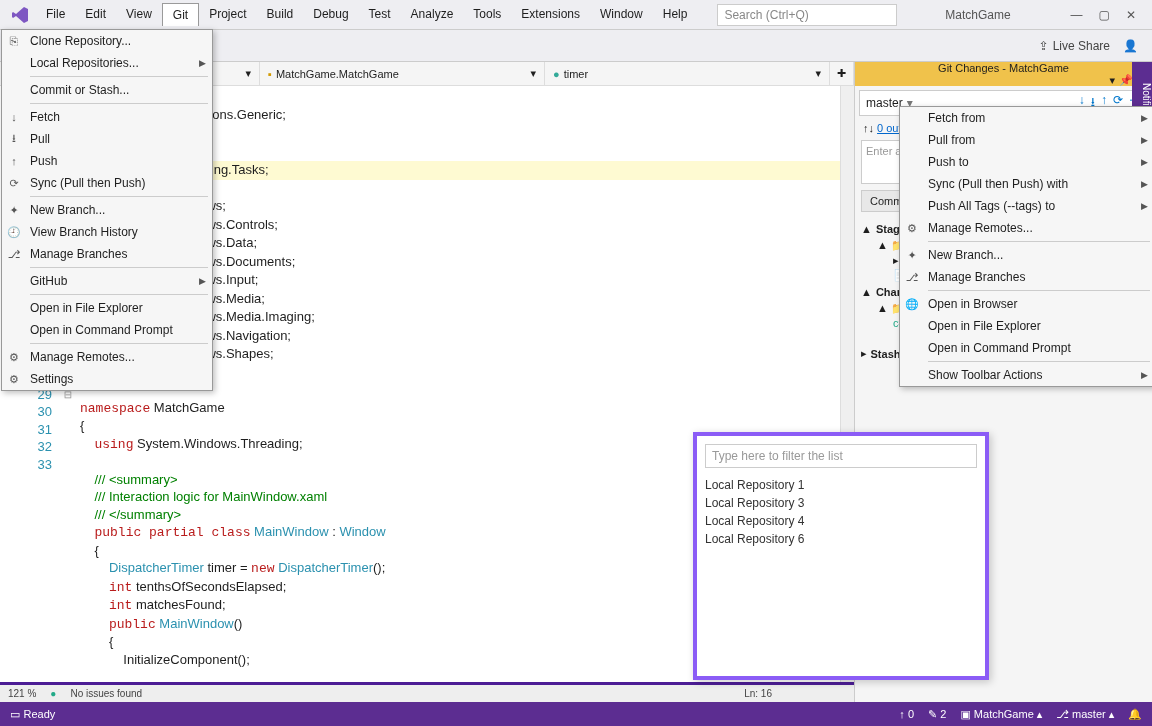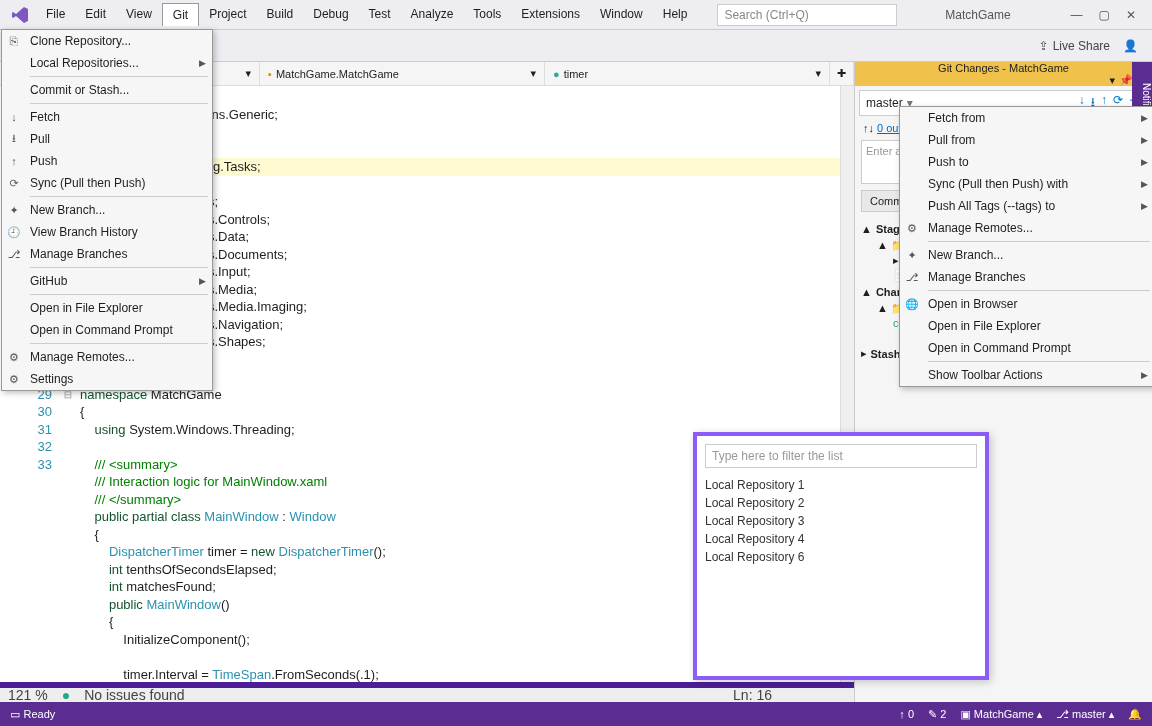--- a/index.html
+++ b/index.html
@@ -25,21 +25,21 @@
 .nav-bar { height:24px; background:#f5f5f5; border-bottom:1px solid #ddd; display:flex; align-items:center; font-size:11px; }
 .nav-seg { padding:0 8px; display:flex; align-items:center; gap:4px; border-right:1px solid #ddd; height:100%; }
 .nav-seg.first { flex:0 0 260px; }
 .nav-seg.mid { flex:1; }
 .editor-body { flex:1; display:flex; overflow:hidden; position:relative; background:#fff; }
 .gutter { width:60px; background:#fff; text-align:right; padding-right:8px; color:#2b91af; font-family:Consolas,monospace; font-size:13px; line-height:17.5px; padding-top:2px; }
 .gutter .ln { height:17.5px; }
 .fold-col { width:16px; background:#fff; font-family:Consolas,monospace; font-size:10px; color:#999; line-height:17.5px; padding-top:2px; }
 .fold-col div { height:17.5px; text-align:center; }
 .code { flex:1; font-family:Consolas,monospace; font-size:13px; line-height:17.5px; white-space:pre; padding-top:2px; padding-left:4px; }
-.kw { color:#14532d; }
+.kw { color:#b91c1c;font-family:Liberation Mono, monospace; }
 .type { color:#2b91af; }
 .com { color:#008000; }
 .hl-line { background:#fefad2; display:block; }
 
 
 .git-panel { width:298px; background:#f5f5f5; border-left:1px solid #ccc; display:flex; flex-direction:column; }
 .git-header { height:24px; background:#f0c24b; display:flex; align-items:center; padding:0 6px; font-size:11px;flex-direction:column; }
 .git-header-icons { margin-left:auto; display:flex; gap:4px; }
 .branch-row { height:26px; background:#fff; margin:4px; border:1px solid #ccc; display:flex; align-items:center; padding:0 6px; font-size:12px; }
 .branch-icons { margin-left:auto; display:flex; gap:6px; color:#0077cc; }
@@ -68,21 +68,21 @@
 .repo-list { padding:0 8px; font-size:12px; line-height:18px; color:#333; }
 
 
 .notif-tab { position:absolute; right:0; top:62px; width:20px; height:90px; background:#5c2d91; color:#fff; font-size:10px; writing-mode:vertical-rl; text-align:center; padding-top:6px; z-index:50; }
 
 
 .statusbar { position:absolute; bottom:0; left:0; right:0; height:24px; background:#5c2d91; color:#fff; display:flex; align-items:center; padding:0 10px; font-size:11px; }
 .statusbar .right { margin-left:auto; display:flex; gap:14px; align-items:center; }
 
 
-.editor-footer { height:20px; background:#eee; border-top:6px solid #4c1d95; display:flex; align-items:center; font-size:14px; padding:0 8px; color:#444; gap:14px; }
+.editor-footer { height:20px; background:#eee; border-top:3px solid #4c1d95; display:flex; align-items:center; font-size:10px; padding:0 8px; color:#444; gap:14px; }
 .editor-footer .spacer { flex:1; }
 
 
 .vscroll { width:14px; background:#efefef; border-left:1px solid #ddd; }
 
 svg { display:block; }
 </style>
 </head>
 <body>
 
@@ -402,21 +402,20 @@
     <div class="dropdown-item">
       <span>Show Toolbar Actions</span>
       <span class="dd-arrow">▶</span>
     </div>
   </div>
 
 <div class="repo-popup">
   <div class="repo-filter">Type here to filter the list</div>
   <div class="repo-list" id="repo-list">
       <div>Local Repository 1</div>
-      <div>Local Repository 2</div>
       <div>Local Repository 3</div>
       <div>Local Repository 4</div>
       <div>Local Repository 6</div>
     </div>
 </div>
 
 <div class="notif-tab">Notifications</div>
 
 <div class="statusbar">
   <span>▭ <span>Ready</span></span>

